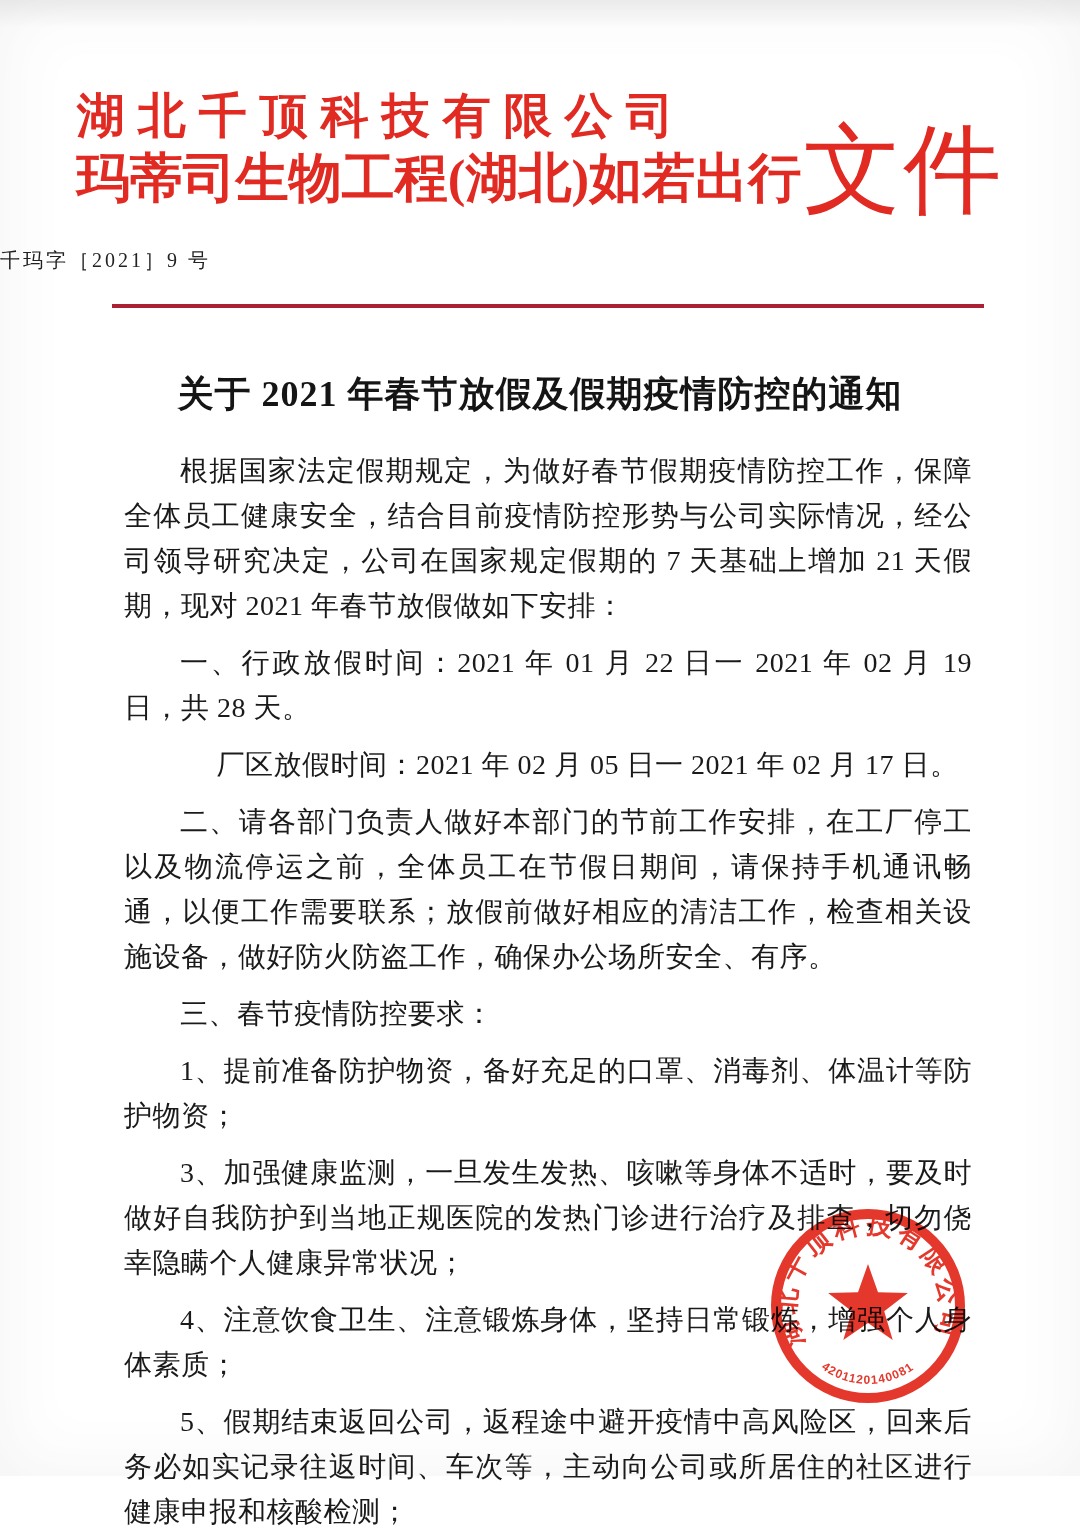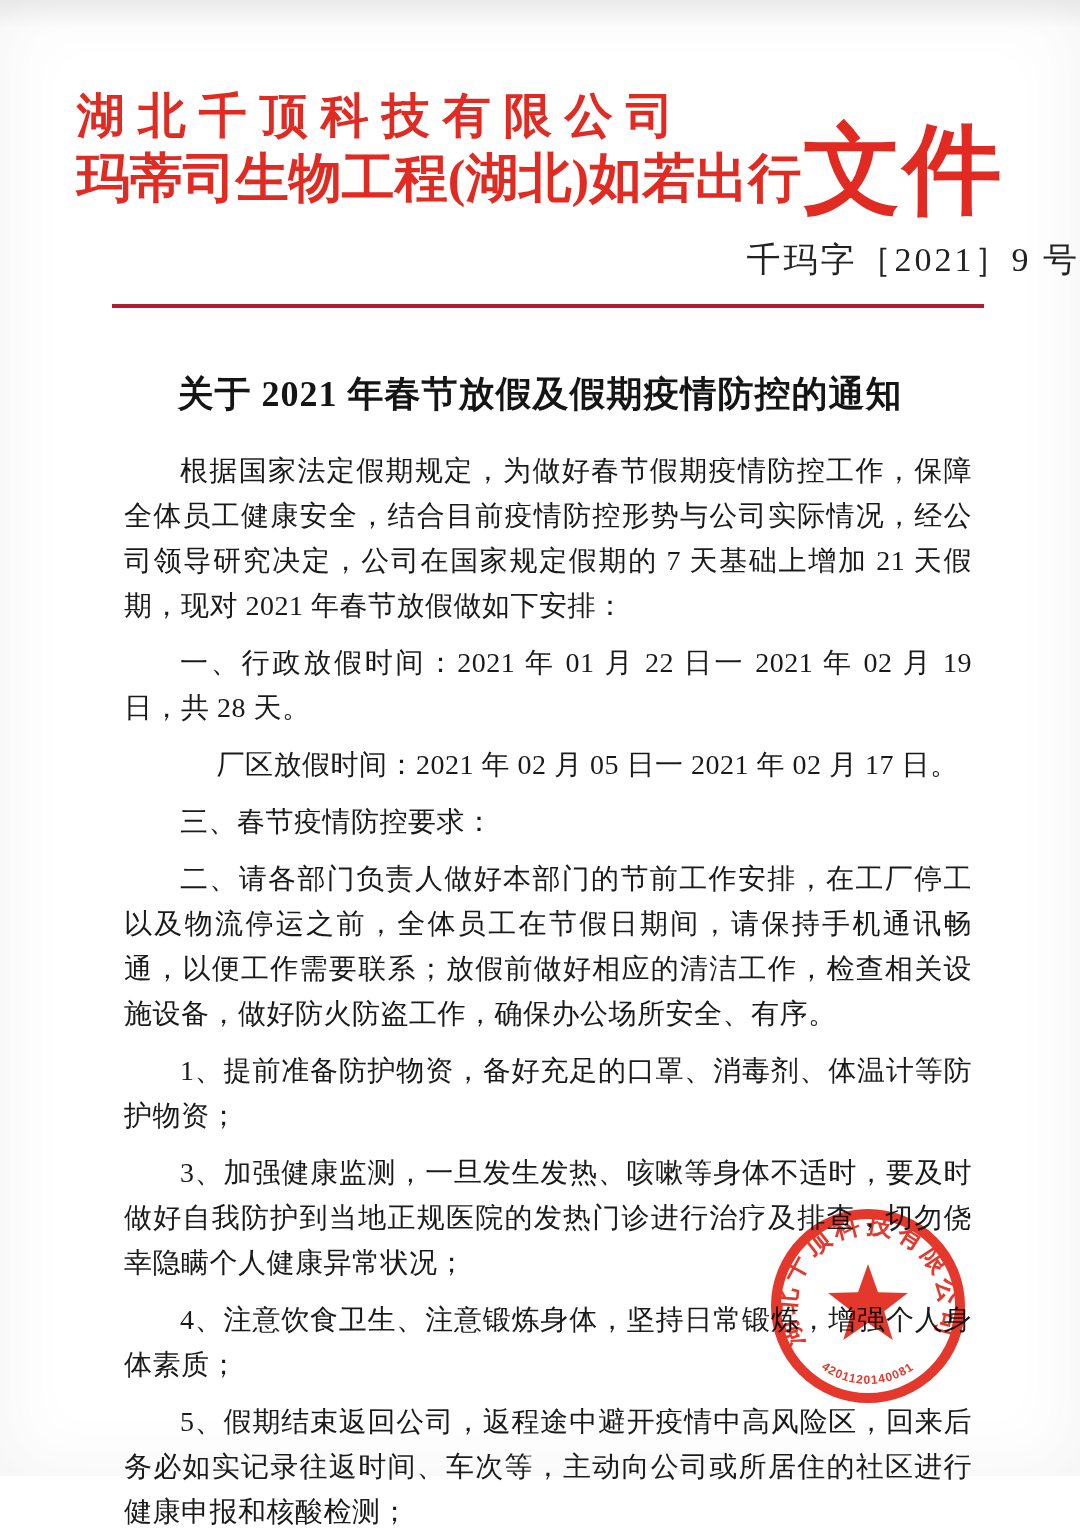--- a/index.html
+++ b/index.html
@@ -43,30 +43,30 @@
     color: #e02a22;
     font-size: 53px;
     font-weight: 700;
     letter-spacing: 0px;
     line-height: 64px;
     white-space: nowrap;
   }
   .doc-type {
     color: #e02a22;
     font-size: 98px;
-    font-weight: 700;
+    font-weight: 400;
     line-height: 92px;
     letter-spacing: 2px;
     margin-left: 2px;
     transform: translateY(6px);
     white-space: nowrap;
   }
   .doc-number {
-    text-align: right;
-    font-size: 34px;
+    text-align: left;
+    font-size: 20px;
     letter-spacing: 3px;
     color: #222;
     margin-top: 32px;
     line-height: 36px;
   }
   .red-rule {
     height: 4px;
     background: #ab2133;
     margin: 26px 96px 0 112px;
   }
@@ -128,23 +128,23 @@
   <div class="doc-title">关于 2021 年春节放假及假期疫情防控的通知</div>
 
   <div class="body-text">
 
       <p class="para" style="text-indent: 2em;">根据国家法定假期规定，为做好春节假期疫情防控工作，保障全体员工健康安全，结合目前疫情防控形势与公司实际情况，经公司领导研究决定，公司在国家规定假期的 7 天基础上增加 21 天假期，现对 2021 年春节放假做如下安排：</p>
 
       <p class="para" style="text-indent: 2em;">一、行政放假时间：2021 年 01 月 22 日一 2021 年 02 月 19 日，共 28 天。</p>
 
       <p class="para" style="text-indent: 3.3em;">厂区放假时间：2021 年 02 月 05 日一 2021 年 02 月 17 日。</p>
 
+      <p class="para" style="text-indent: 2em;">二、请各部门负责人做好本部门的节前工作安排，在工厂停工以及物流停运之前，全体员工在节假日期间，请保持手机通讯畅通，以便工作需要联系；放假前做好相应的清洁工作，检查相关设施设备，做好防火防盗工作，确保办公场所安全、有序。</p>
+
       <p class="para" style="text-indent: 2em;">三、春节疫情防控要求：</p>
-
-      <p class="para" style="text-indent: 2em;">二、请各部门负责人做好本部门的节前工作安排，在工厂停工以及物流停运之前，全体员工在节假日期间，请保持手机通讯畅通，以便工作需要联系；放假前做好相应的清洁工作，检查相关设施设备，做好防火防盗工作，确保办公场所安全、有序。</p>
 
 
       <p class="para" style="text-indent: 2em;">1、提前准备防护物资，备好充足的口罩、消毒剂、体温计等防护物资；</p>
 
       <p class="para" style="text-indent: 2em;">3、加强健康监测，一旦发生发热、咳嗽等身体不适时，要及时做好自我防护到当地正规医院的发热门诊进行治疗及排查，切勿侥幸隐瞒个人健康异常状况；</p>
 
       <p class="para" style="text-indent: 2em;">4、注意饮食卫生、注意锻炼身体，坚持日常锻炼，增强个人身体素质；</p>
 
       <p class="para" style="text-indent: 2em;">5、假期结束返回公司，返程途中避开疫情中高风险区，回来后务必如实记录往返时间、车次等，主动向公司或所居住的社区进行健康申报和核酸检测；</p>
 

